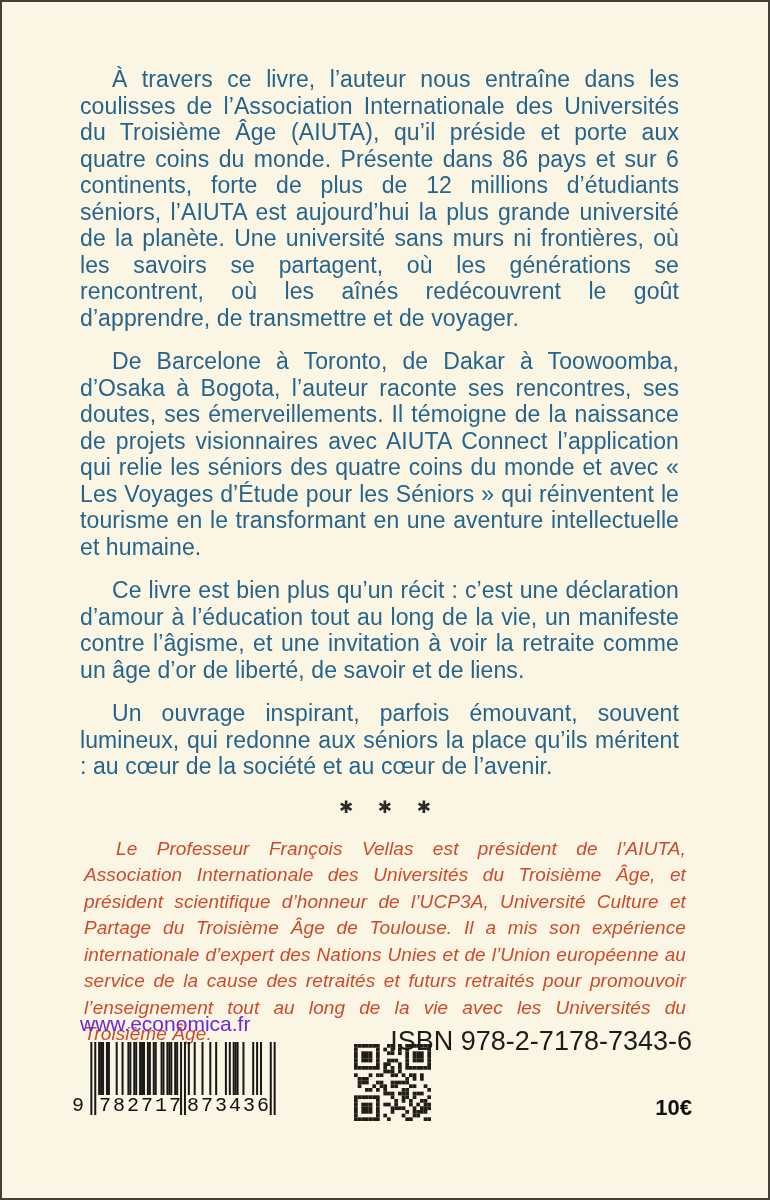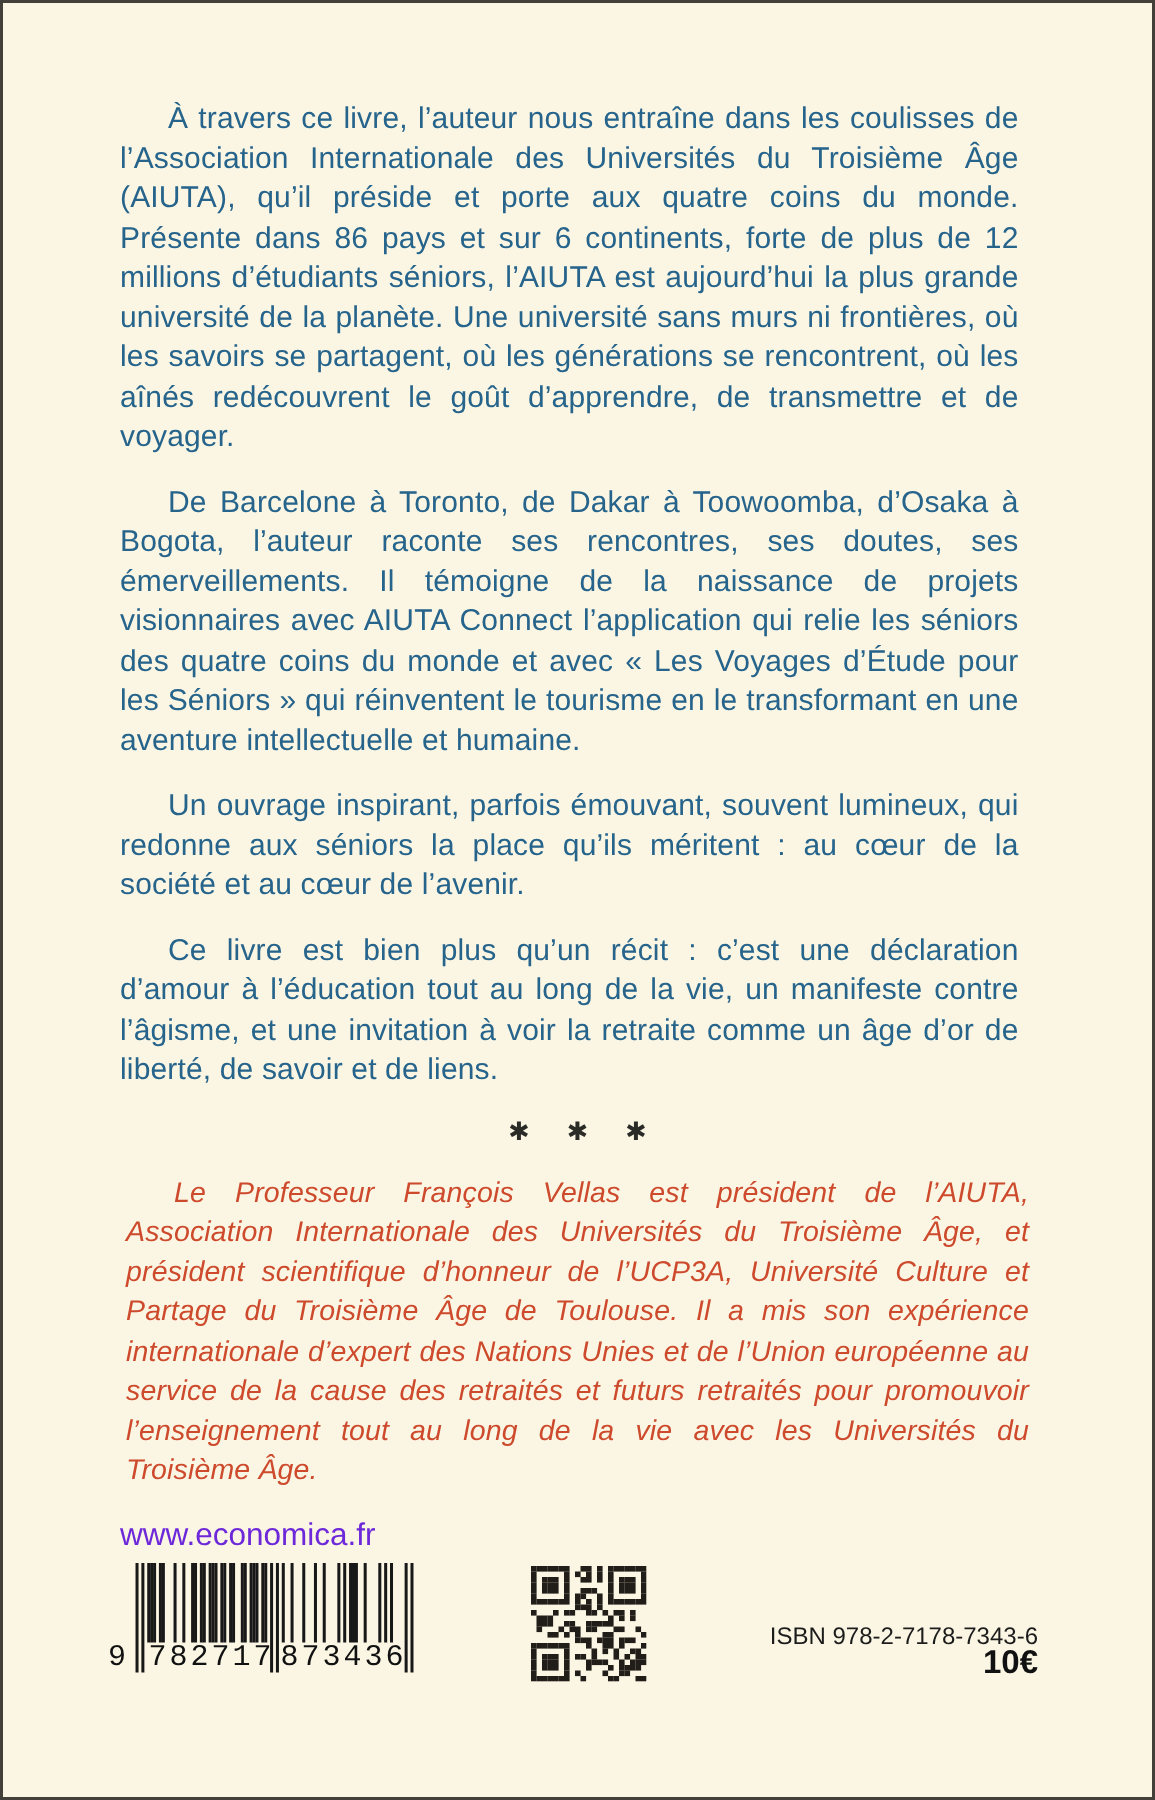--- a/index.html
+++ b/index.html
@@ -16,21 +16,21 @@
     border: 2px solid #43403a;
     overflow: hidden;
   }
   .text-column {
     position: absolute;
     left: 78px; right: 78px; top: 64px;
   }
   .synopsis p {
     margin: 0 11px 17px 0;
     color: #26648c;
-    font-size: 20px;
+    font-size: 23px;
     line-height: 26.5px;
     text-align: justify;
     text-indent: 32px;
     letter-spacing: 0.1px;
   }
   .separator {
     text-align: center;
     color: #2a2a27;
     font-size: 17px;
     letter-spacing: 10px;
@@ -68,45 +68,45 @@
     font-family: "Liberation Mono", "DejaVu Sans Mono", monospace;
     background: transparent;
     white-space: nowrap;
   }
   .bc-first { left: -18px; letter-spacing: 0; }
   .bc-g1 { left: 9px;  width: 82px; text-align: left; }
   .bc-g2 { left: 97px; width: 82px; text-align: right; }
   .qr { position: absolute; left: 352px; top: 1042px; width: 77px; height: 77px; }
   .isbn {
     position: absolute;
-    right: 76px; top: 1081px;
+    right: 76px; top: 1024px;
     color: #1c1c1c;
-    font-size: 16px;
+    font-size: 27px;
     white-space: nowrap;
   }
   .price {
     position: absolute;
     right: 76px; top: 1081px;
     color: #111;
     font-size: 22px;
     font-weight: 700;
     margin-top: 12px;
   }
 </style>
 </head>
 <body>
 
 <div class="page">
 
   <div class="text-column">
     <div class="synopsis">
       <p>À travers ce livre, l’auteur nous entraîne dans les coulisses de l’Association Internationale des Universités du Troisième Âge (AIUTA), qu’il préside et porte aux quatre coins du monde. Présente dans 86 pays et sur 6 continents, forte de plus de 12 millions d’étudiants séniors, l’AIUTA est aujourd’hui la plus grande université de la planète. Une université sans murs ni frontières, où les savoirs se partagent, où les générations se rencontrent, où les aînés redécouvrent le goût d’apprendre, de transmettre et de voyager.</p>
       <p>De Barcelone à Toronto, de Dakar à Toowoomba, d’Osaka à Bogota, l’auteur raconte ses rencontres, ses doutes, ses émerveillements. Il témoigne de la naissance de projets visionnaires avec AIUTA Connect l’application qui relie les séniors des quatre coins du monde et avec « Les Voyages d’Étude pour les Séniors » qui réinventent le tourisme en le transformant en une aventure intellectuelle et humaine.</p>
+      <p>Ce livre est bien plus qu’un récit : c’est une déclaration d’amour à l’éducation tout au long de la vie, un manifeste contre l’âgisme, et une invitation à voir la retraite comme un âge d’or de liberté, de savoir et de liens.</p>
       <p>Un ouvrage inspirant, parfois émouvant, souvent lumineux, qui redonne aux séniors la place qu’ils méritent : au cœur de la société et au cœur de l’avenir.</p>
-      <p>Ce livre est bien plus qu’un récit : c’est une déclaration d’amour à l’éducation tout au long de la vie, un manifeste contre l’âgisme, et une invitation à voir la retraite comme un âge d’or de liberté, de savoir et de liens.</p>
     </div>
 
     <div class="separator">✱ ✱ ✱</div>
 
     <div class="bio">
       <p>Le Professeur François Vellas est président de l’AIUTA, Association Internationale des Universités du Troisième Âge, et président scientifique d’honneur de l’UCP3A, Université Culture et Partage du Troisième Âge de Toulouse. Il a mis son expérience internationale d’expert des Nations Unies et de l’Union européenne au service de la cause des retraités et futurs retraités pour promouvoir l’enseignement tout au long de la vie avec les Universités du Troisième Âge.</p>
     </div>
   </div>
 
   <div class="website">www.economica.fr</div>

